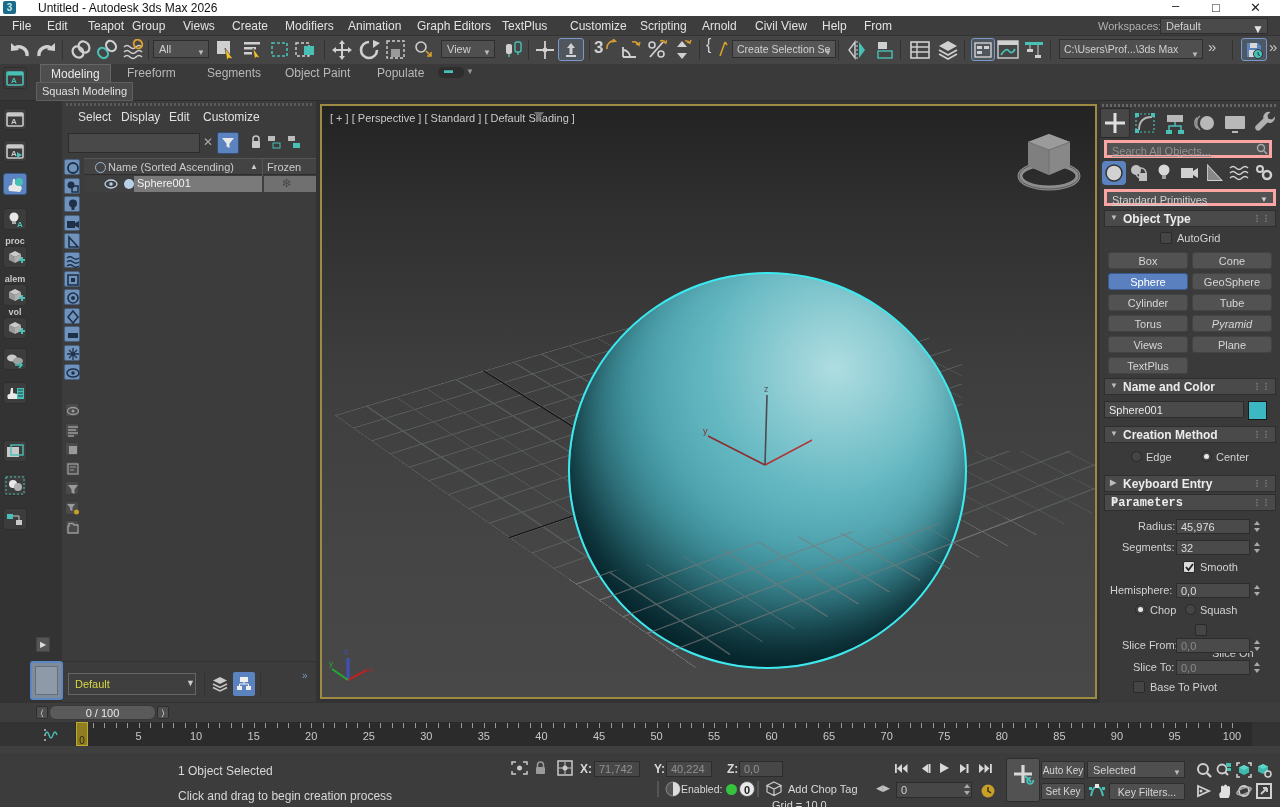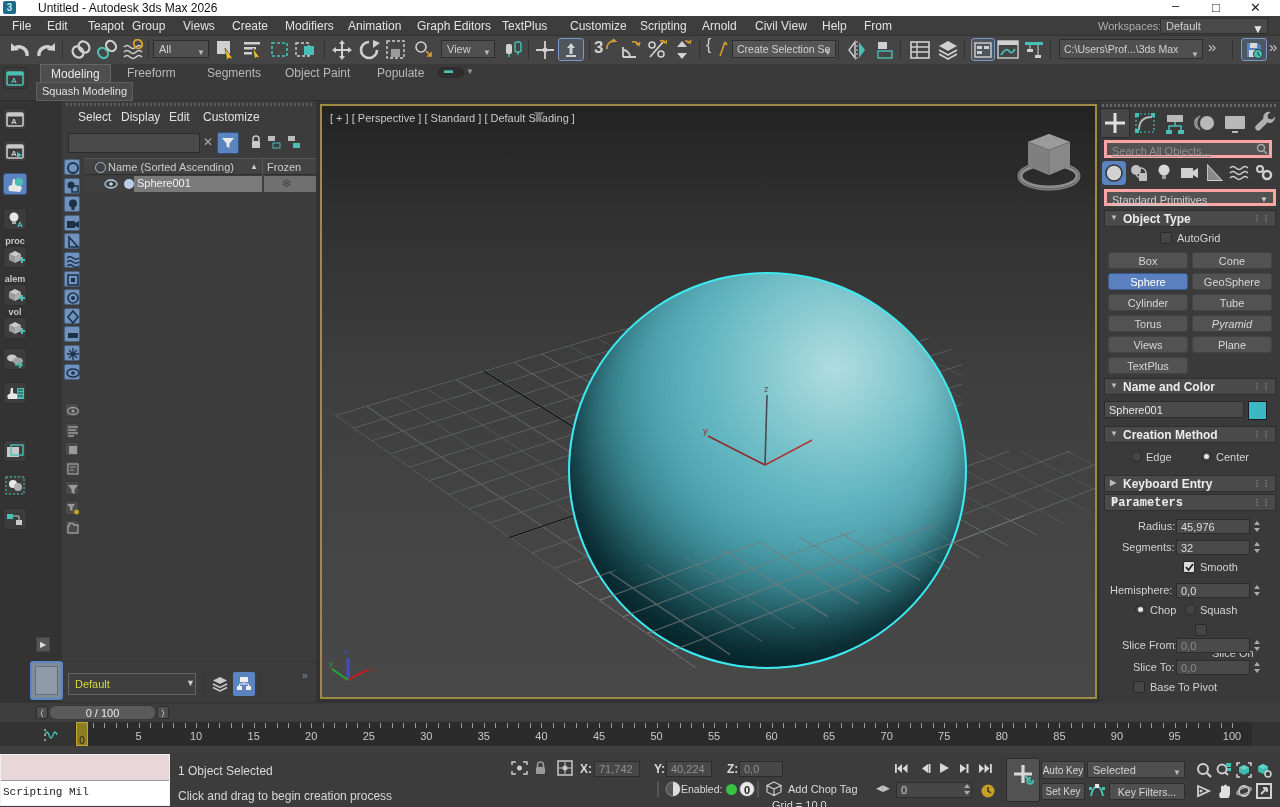--- a/index.html
+++ b/index.html
@@ -844,24 +844,20 @@
 </div>
 <svg class="abs" style="left:44px; top:727px;" width="18" height="16" viewBox="0 0 18 16">
     <path d="M1 8 q2 -6 4 0 q2 6 4 0 q2 -6 4 0" stroke="#49c0b6" fill="none" stroke-width="1.4"></path>
     <rect x="0" y="2" width="2" height="2" fill="#999"></rect>
     <rect x="0" y="7" width="2" height="2" fill="#999"></rect>
     <rect x="0" y="12" width="2" height="2" fill="#999"></rect>
   </svg>
 <div class="abs" id="strip2"></div>
 
 <div class="abs" id="status">
-  <div id="mel">
-      <div class="top"></div>
-      <div class="bot">Scripting&nbsp;MiƖ</div>
-    </div>
   <div class="txt" style="left:178px; top:11px;">1 Object Selected</div>
   <div class="txt" style="left:178px; top:36px;">Click and drag to begin creation process</div>
 <svg style="position:absolute; left:511px; top:8px;" width="17" height="14" viewBox="0 0 17 14">
       <path d="M1 4 V1 H5 M12 1 H16 V4 M16 10 V13 H12 M5 13 H1 V10" stroke="#c9c9c9" fill="none" stroke-width="1.5"></path>
       <circle cx="8.5" cy="7" r="2.5" fill="#c9c9c9"></circle>
     </svg>
 <svg style="position:absolute; left:534px; top:8px;" width="13" height="14" viewBox="0 0 13 14">
       <rect x="2" y="6" width="9" height="7" rx="1" fill="#9a9a9a"></rect>
       <path d="M3.5 6 V4 a3 3 0 0 1 6 0 V6" fill="none" stroke="#9a9a9a" stroke-width="1.5"></path>
     </svg>

